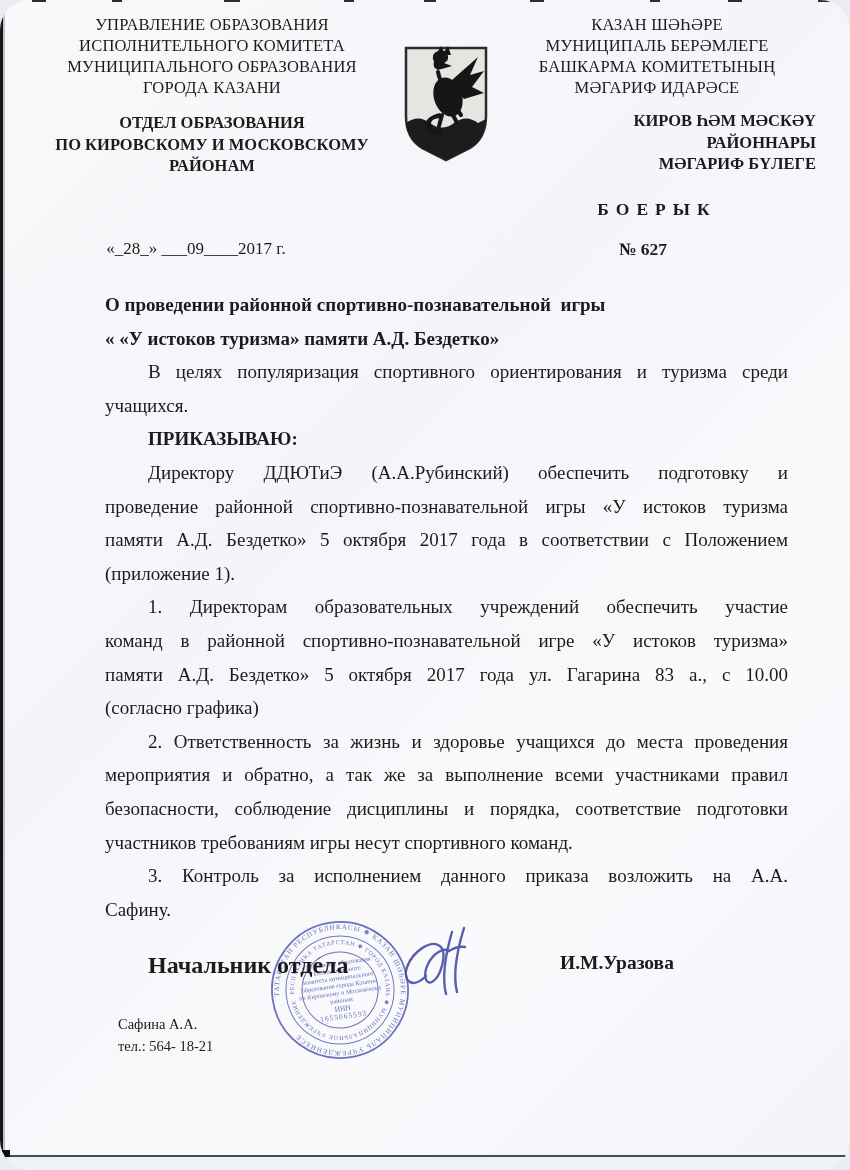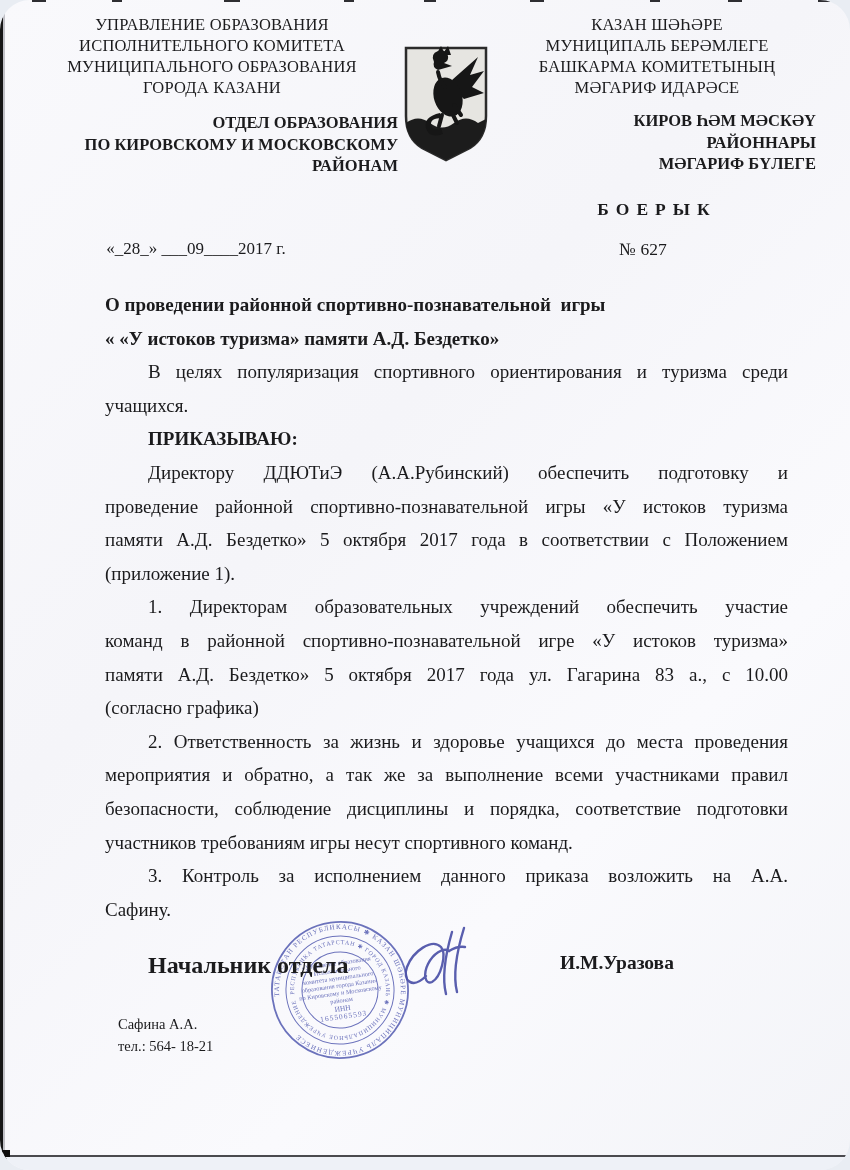--- a/index.html
+++ b/index.html
@@ -12,27 +12,27 @@
   .edge-left-soft{position:absolute;left:3px;top:0;width:2px;height:1156px;background:rgba(90,90,100,.35);}
   .tick{position:absolute;top:0;height:2px;background:#2e2e32;}
   .bottom-line{position:absolute;left:0;top:1155px;width:850px;height:2px;background:#4a4a4e;}
   .bottom-corner{position:absolute;left:0;top:1150px;width:10px;height:9px;background:#0c0c0c;}
   .bottom-strip{position:absolute;left:0;top:1157px;width:850px;height:13px;background:#eef1f7;}
   
   .hblock{position:absolute;text-align:center;font-size:16.5px;line-height:21px;letter-spacing:.2px;}
   .hl{left:26px;top:14px;width:372px;}
   .hr{left:498px;top:14px;width:318px;}
   .dept{position:absolute;text-align:center;font-weight:bold;font-size:16.5px;line-height:21.5px;}
-  .dl{left:26px;top:112px;width:372px;text-align:right;}
+  .dl{left:26px;top:112px;width:372px;}
   .dr{left:498px;top:110px;width:318px;text-align:right;}
   .doctype{position:absolute;font-weight:bold;font-size:17.5px;letter-spacing:7px;text-align:center;}
   .tl{left:26px;top:199px;width:372px;}
   .tr{left:498px;top:199px;width:318px;}
   .dateline{position:absolute;left:26px;top:239px;width:340px;text-align:center;font-size:17px;}
-  .numline{position:absolute;left:498px;top:239px;width:290px;text-align:center;font-size:17.5px;font-weight:normal;}
+  .numline{position:absolute;left:498px;top:239px;width:290px;text-align:center;font-size:17.5px;font-weight:bold;}
   
   #body-text{position:absolute;left:105px;top:288px;width:683px;font-size:19px;}
   .bline{height:33.6px;line-height:33.6px;white-space:pre-wrap;}
   .bline.just{text-align:justify;text-align-last:justify;white-space:normal;}
   .bline.ind{text-indent:43px;}
   .bline.b{font-weight:bold;}
   
   .sig-pos{position:absolute;left:148px;top:952px;font-size:24px;font-weight:bold;z-index:3;}
   .sig-name{position:absolute;left:560px;top:952px;font-size:19.5px;font-weight:bold;z-index:3;}
   .exec{position:absolute;left:118px;top:1013px;font-size:14.5px;line-height:22px;z-index:3;}

